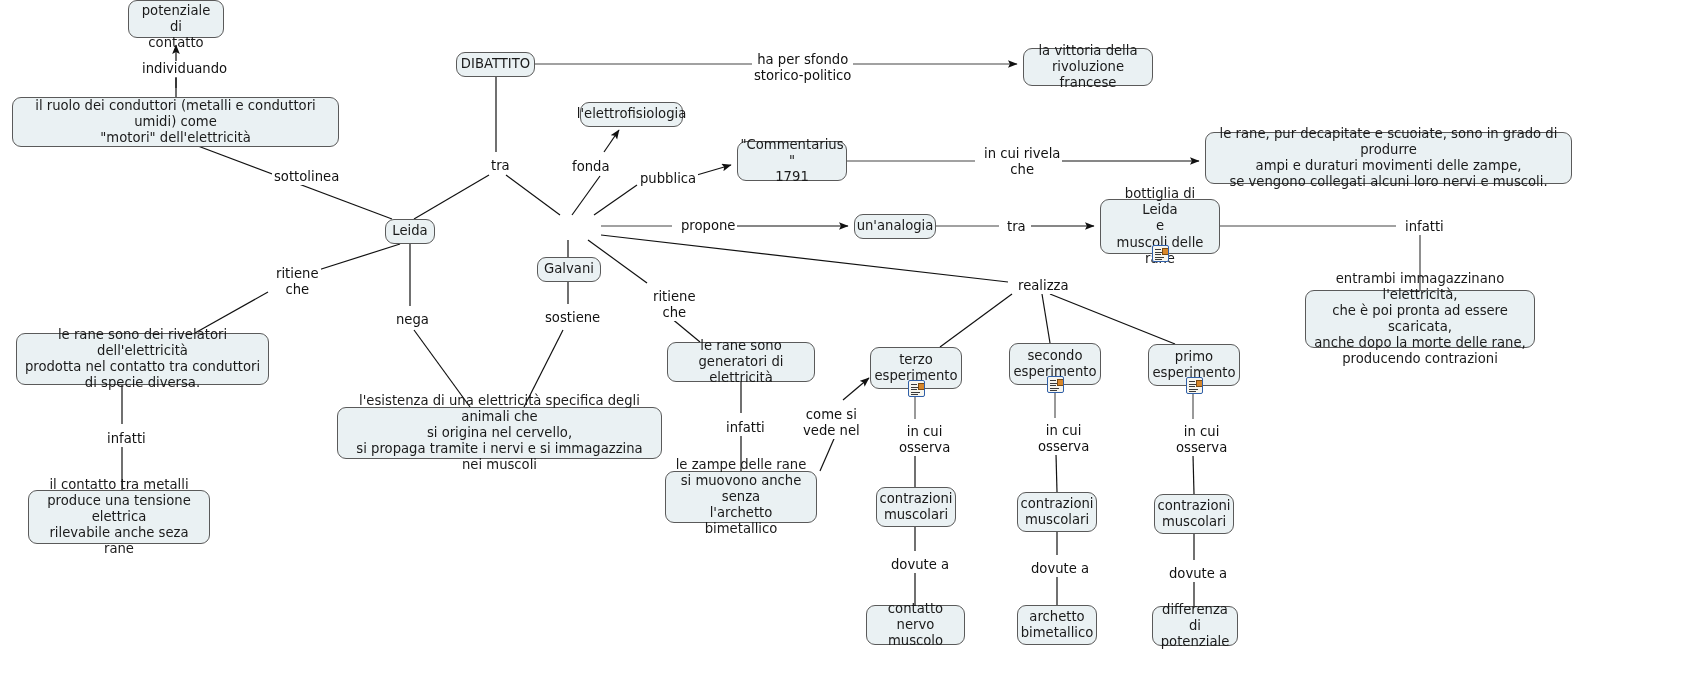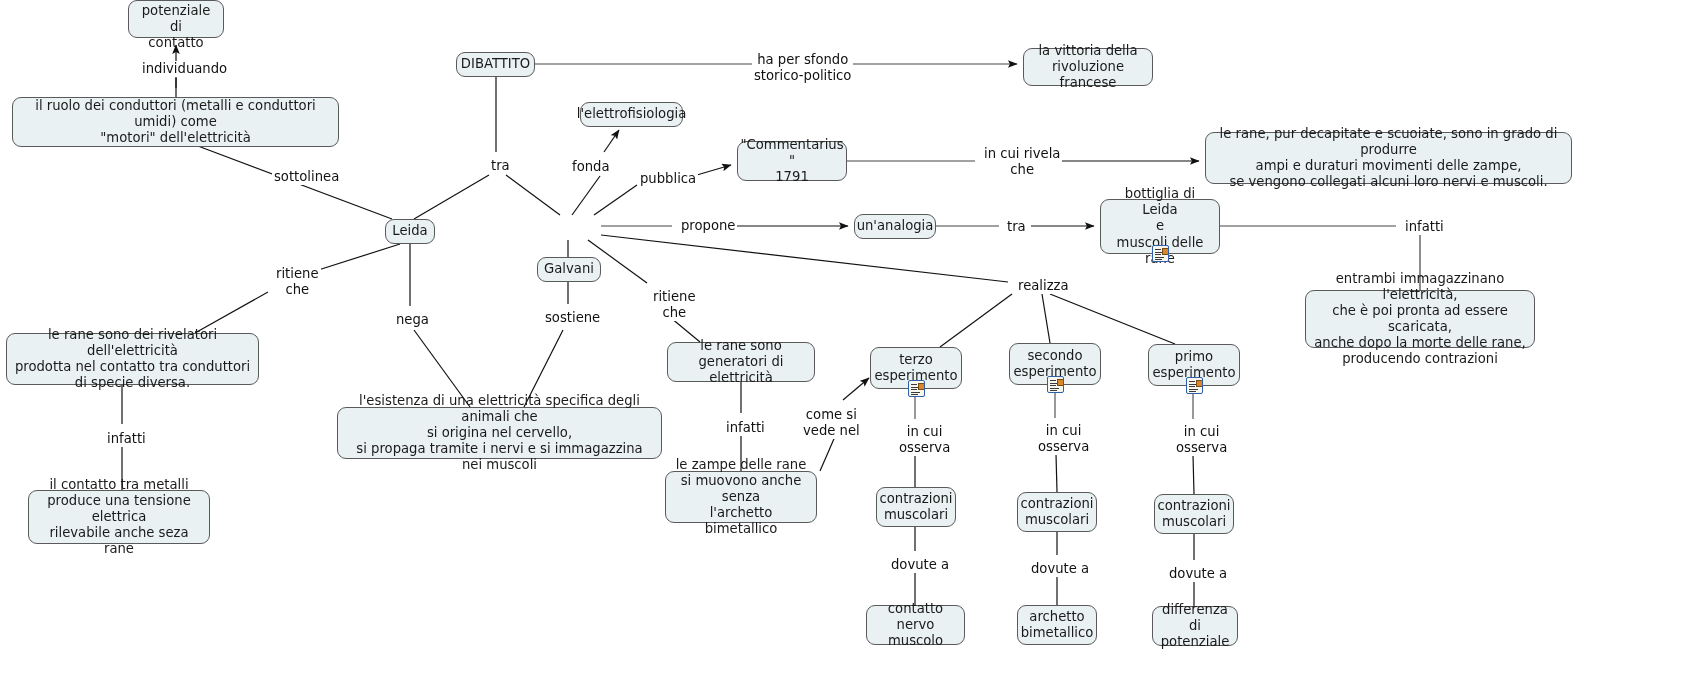--- a/index.html
+++ b/index.html
@@ -181,21 +181,21 @@
         <i class="l2"></i>
         <i class="l3"></i>
         <i class="l4"></i>
         <i class="l5"></i>
         <i class="sq"></i>
       </div>
       <div class="node" style="left: 1305px; top: 290px; width: 230px; height: 58px;">entrambi immagazzinano l'elettricità,
 che è poi pronta ad essere scaricata,
 anche dopo la morte delle rane,
 producendo  contrazioni</div>
-      <div class="node" style="left: 6px; top: 333px; width: 253px; height: 52px;">le rane sono dei rivelatori dell'elettricità
+      <div class="node" style="left: 16px; top: 333px; width: 253px; height: 52px;">le rane sono dei rivelatori dell'elettricità
 prodotta nel contatto tra conduttori
 di specie diversa.</div>
       <div class="node" style="left: 337px; top: 407px; width: 325px; height: 52px;">l'esistenza di una elettricità specifica degli animali che
 si origina nel cervello,
 si propaga tramite i nervi e si immagazzina nei muscoli</div>
       <div class="node" style="left: 667px; top: 342px; width: 148px; height: 40px;">le rane sono
 generatori di elettricità</div>
       <div class="node" style="left: 870px; top: 347px; width: 92px; height: 42px;">terzo
 esperimento</div>
       <div class="res-icon" style="left: 907.5px; top: 380px;">

